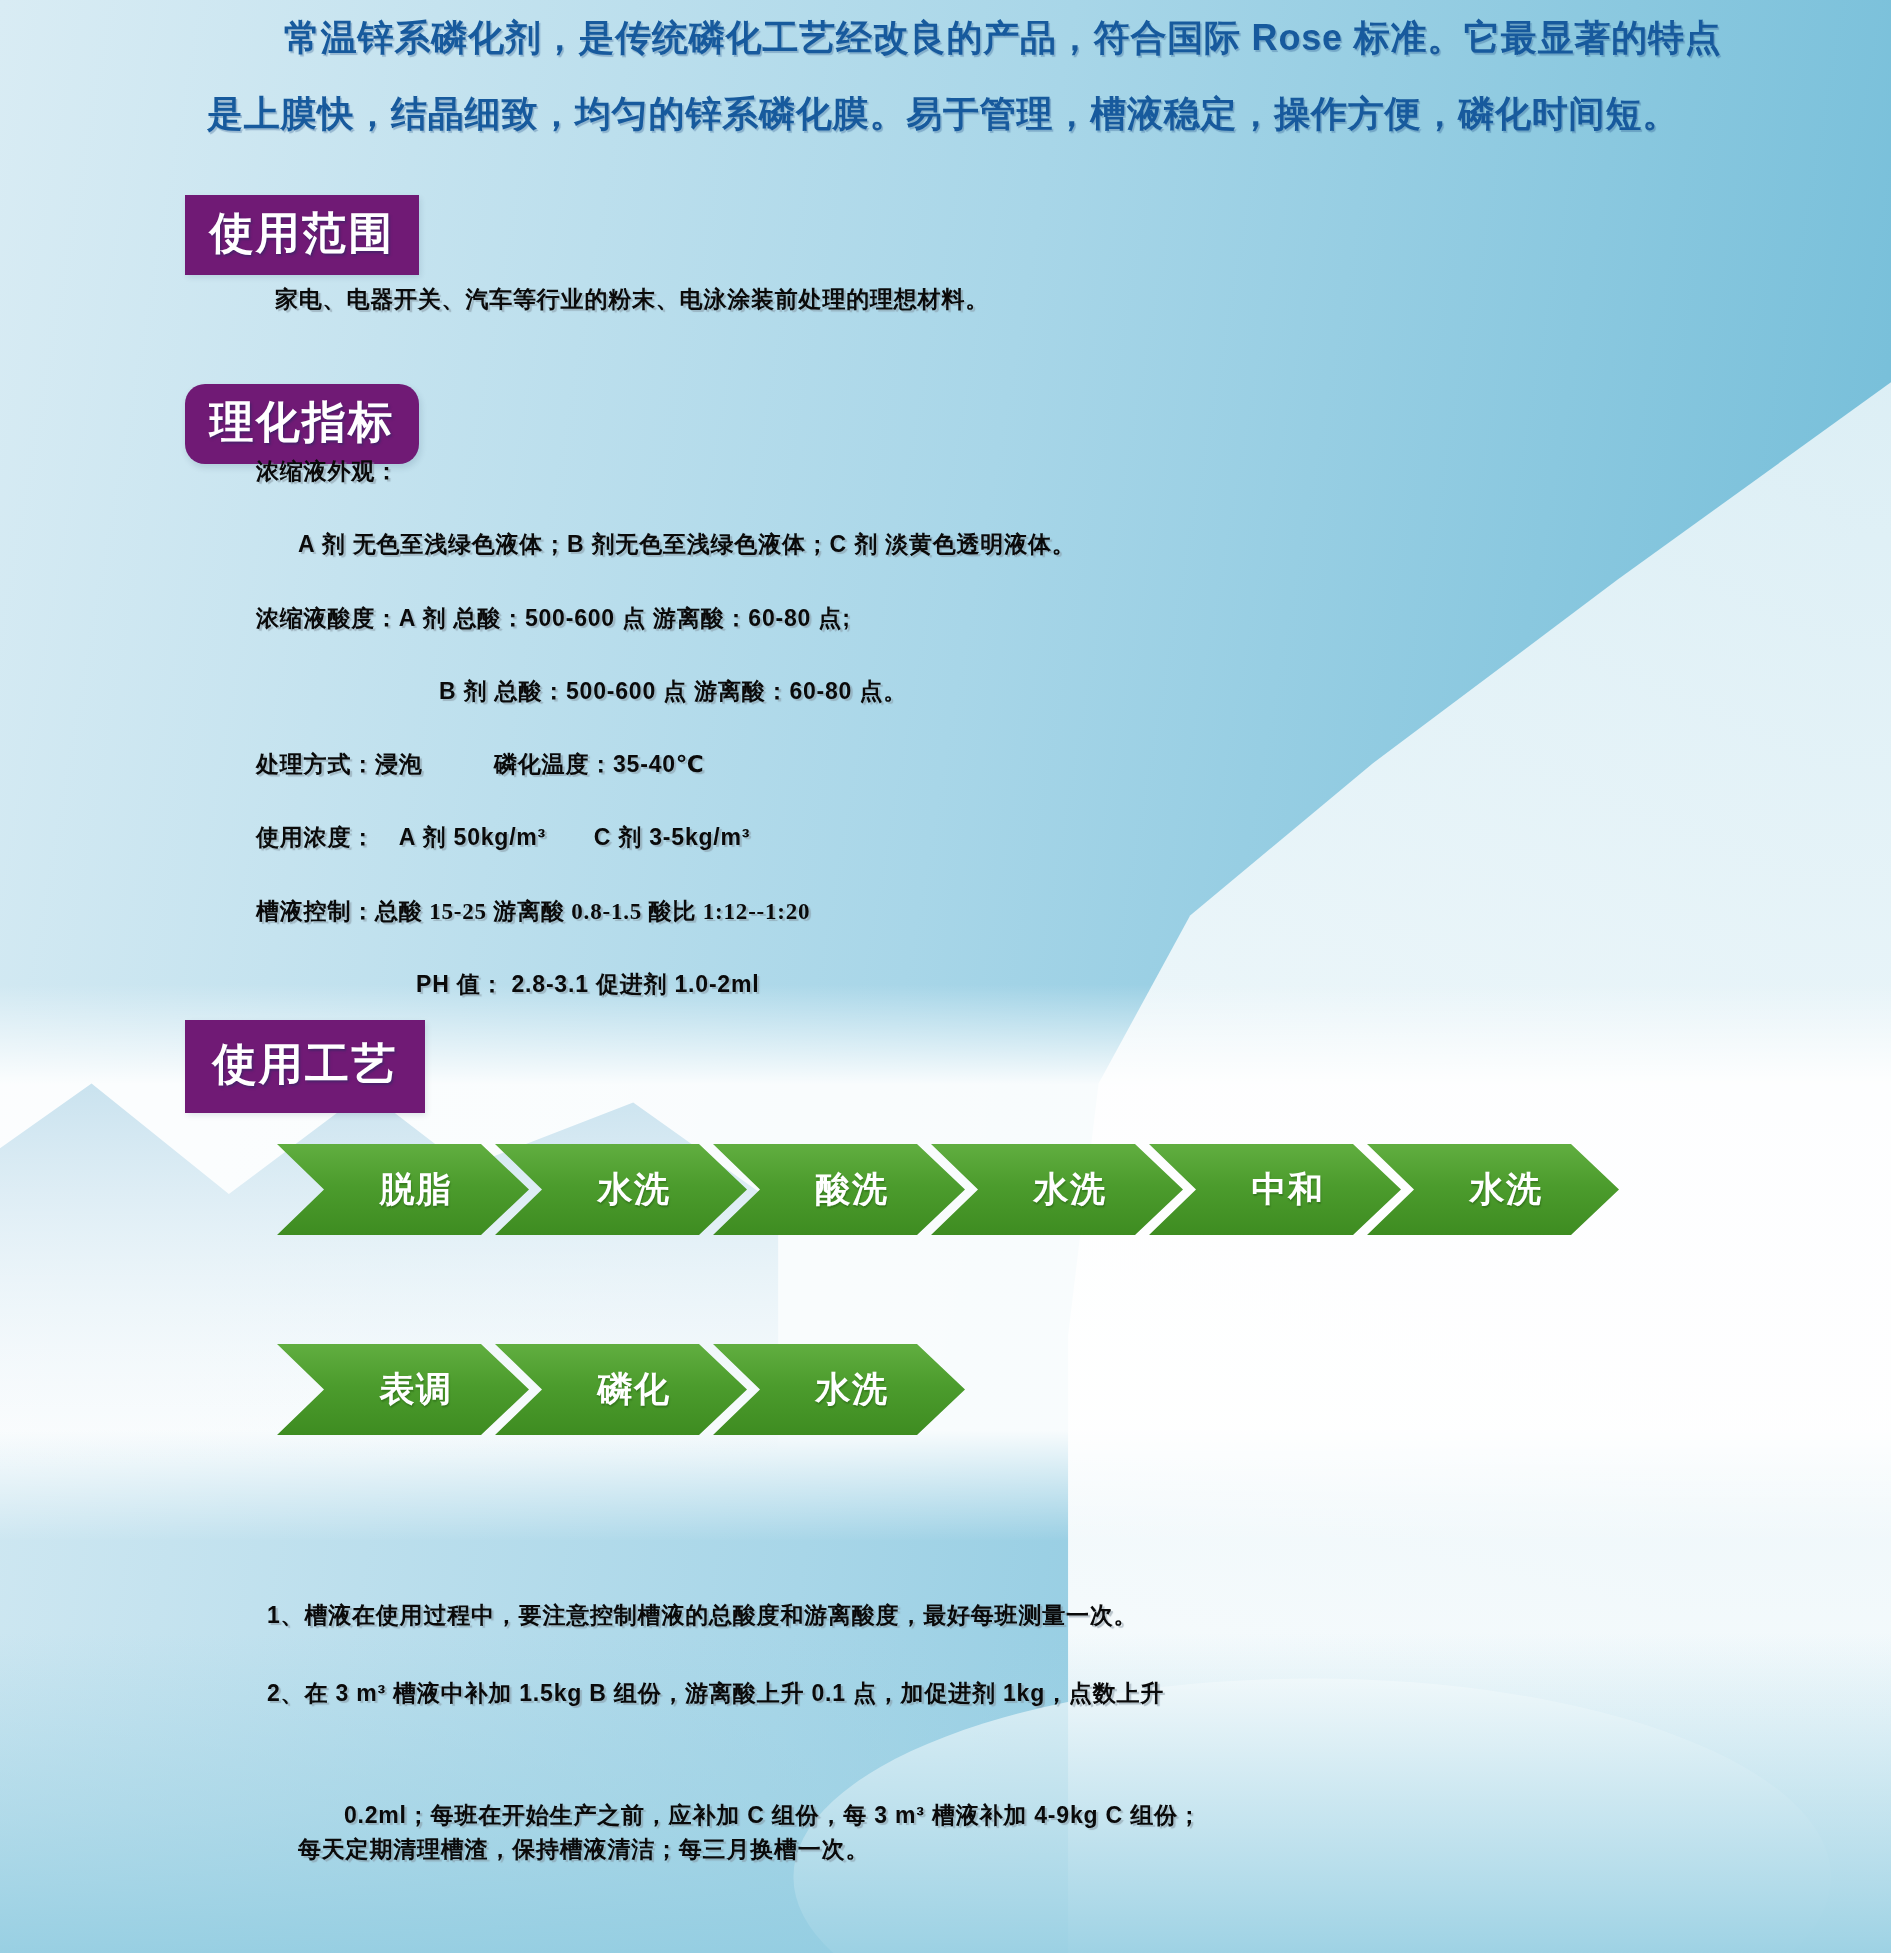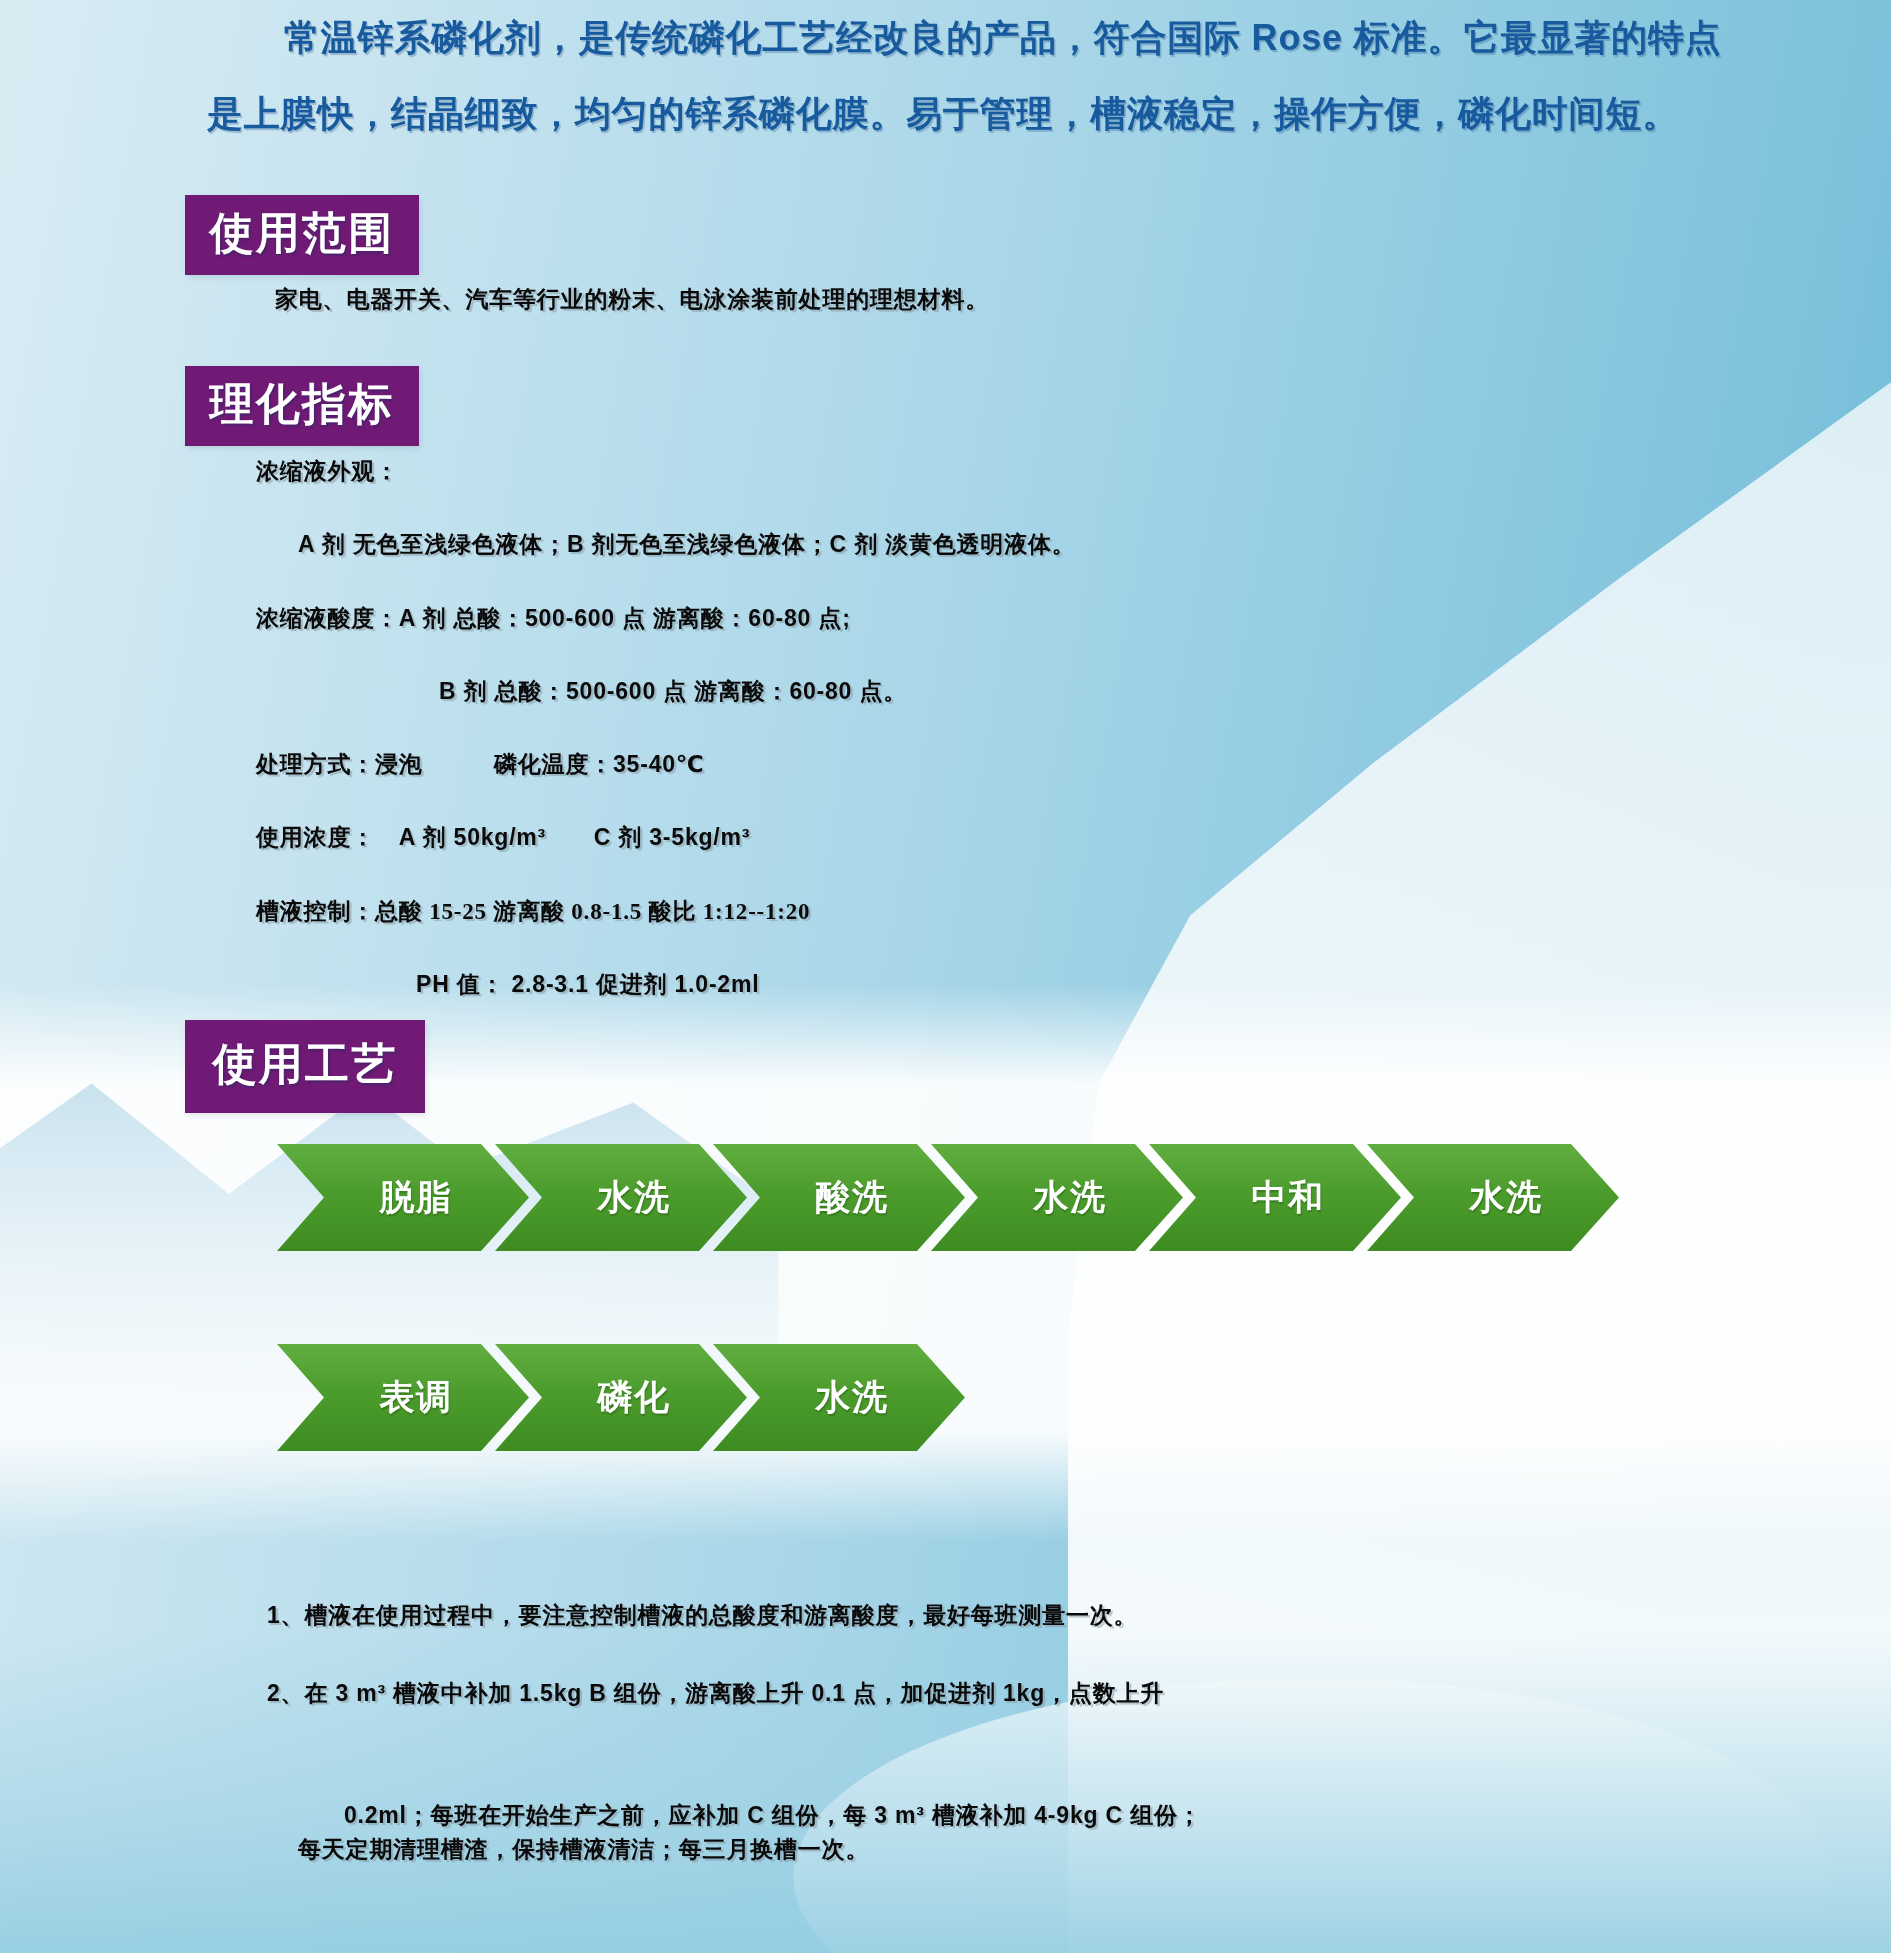--- a/index.html
+++ b/index.html
@@ -23,21 +23,21 @@
   
   .sec-header{
     position:absolute;left:185px;display:inline-block;
     background:#701a75;color:#ffffff;
     font-size:44px;font-weight:700;letter-spacing:2.3px;
     padding:9.2px 24.4px 12.2px 24.4px;
     text-shadow:1.5px 2.3px 2.3px rgba(0,50,90,.35);
     box-shadow:1.5px 3.1px 6.1px rgba(0,40,70,.12);
   }
   .h-scope{top:195px;}
-  .h-specs{top:366px;}
+  .h-specs{top:384px;border-radius:20px;}
   .h-process{top:1020px;padding:15.3px 27.5px 18.3px 27.5px;}
   .h-notes{top:1515px;}
 
   
   .bline{
     position:absolute;left:256px;white-space:nowrap;
     font-size:23px;font-weight:700;letter-spacing:0.8px;
     color:#0a0a0a;text-shadow:2.3px 2.3px 0.8px rgba(130,145,158,.5);
   }
   .scope-body{left:275px;top:284px;}
@@ -52,21 +52,21 @@
   .n0{left:267px;top:1600px;}
   .n1{left:267px;top:1678px;}
   .n2{left:328px;top:1800px;margin-left:16px;}
   .n3{left:298px;top:1834px;}
 
   
   .flow{position:absolute;display:flex;}
   .flow-row1{left:277px;top:1144px;}
   .flow-row2{left:277px;top:1344px;}
   .chev{
-    position:relative;width:252px;height:107px;margin-right:-34px;
+    position:relative;width:252px;height:91px;margin-right:-34px;
     display:flex;align-items:center;justify-content:center;
     clip-path:polygon(0 0,204px 0,252px 50%,204px 100%,0 100%,47px 50%);
     background:linear-gradient(180deg,#61ae40 0%,#4c9c2d 45%,#3e8c21 100%);
   }
   .chev .lbl{
     color:#ffffff;font-size:35px;font-weight:700;letter-spacing:1.5px;
     padding-left:26px;text-shadow:0.8px 1.5px 1.5px rgba(20,70,10,.35);
   }
 </style>
 </head>

